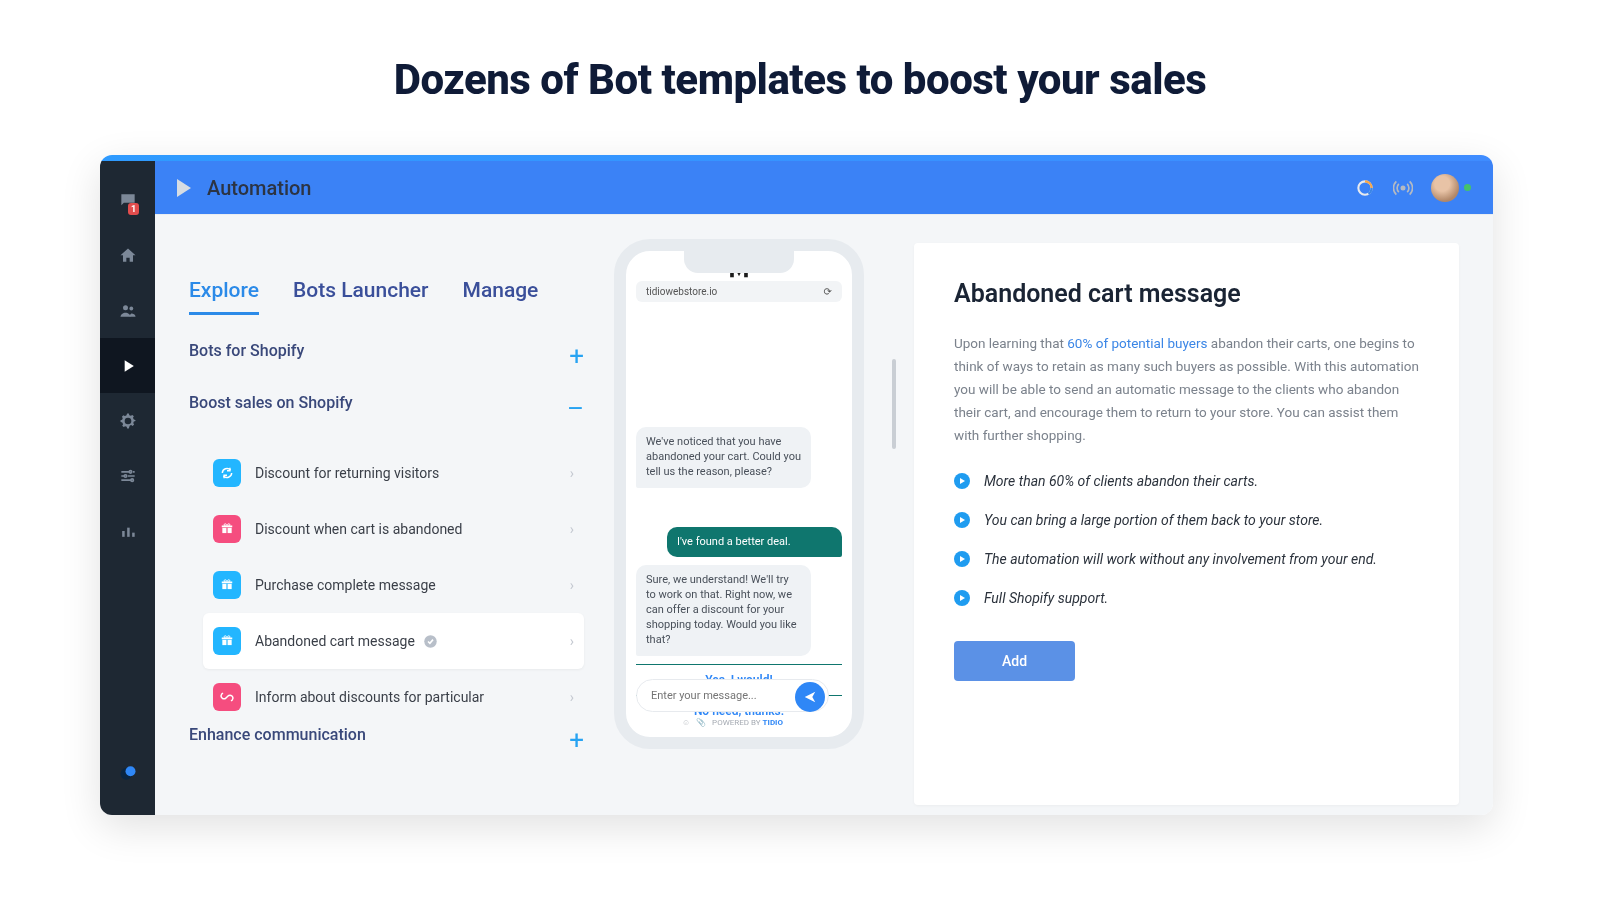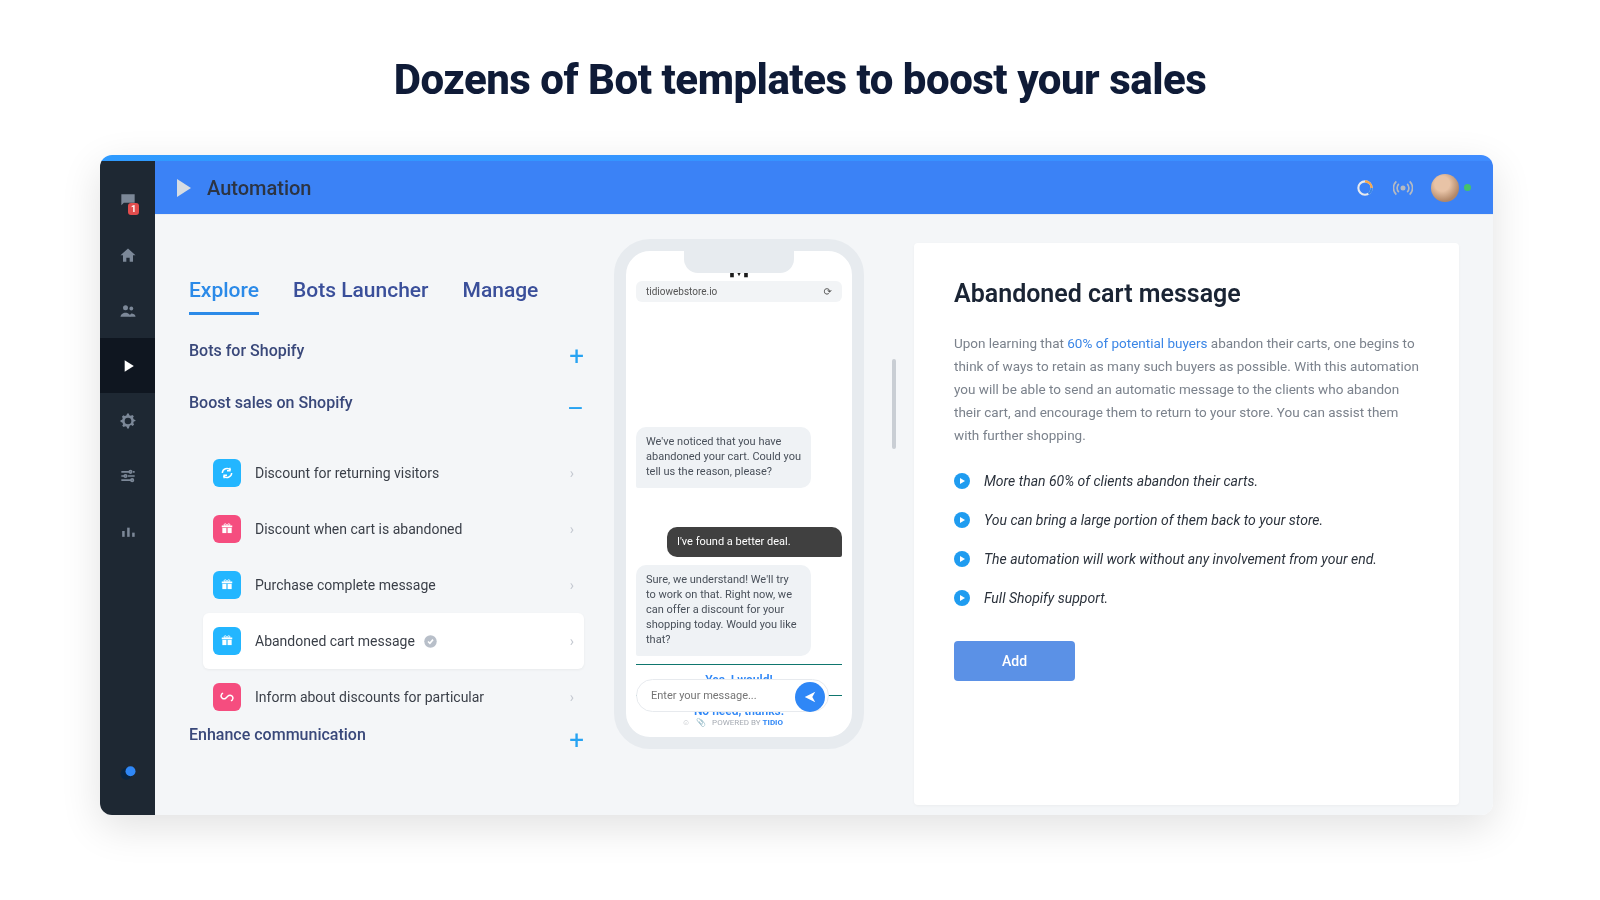--- a/index.html
+++ b/index.html
@@ -43,21 +43,21 @@
   .botitem .check { width:15px; height:15px; margin-left:8px;}
   
   .phonecol { width:270px; position:relative; margin-top:-4px;}
   .phone { width:250px; height:510px; background:#fff; border:12px solid #E7EBEF; border-radius:36px; position:relative; overflow:hidden;}
   .phone .notch { position:absolute; top:0; left:50%; transform:translateX(-50%); width:110px; height:22px; background:#E7EBEF; border-radius:0 0 14px 14px; z-index:2;}
   .phone .status { display:flex; align-items:center; justify-content:space-between; padding:6px 14px 2px; font-size:10px; font-weight:700; color:#1b1b1b;flex-direction:column;}
   .phone .addr { margin:1px 10px; background:#F2F4F6; border-radius:6px; font-size:10px; color:#555; padding:5px 10px; display:flex; align-items:center; justify-content:space-between;}
   .phone .chat { padding:6px 10px 0; font-size:11px; color:#444; overflow:hidden;}
   .bubble { padding:8px 10px; border-radius:10px; margin-bottom:8px; line-height:1.35; max-width:85%;}
   .bubble.bot { background:#EFF2F5; color:#49505a; border-bottom-left-radius:2px;}
-  .bubble.me  { background:#404040; color:#fff; margin-left:auto; border-bottom-right-radius:2px; text-align:left;margin-top:39px;}
+  .bubble.me  { background:#0f766e; color:#fff; margin-left:auto; border-bottom-right-radius:2px; text-align:left;margin-top:39px;}
   .quick { text-align:center; color:#2F87F6; font-weight:600; padding:8px 0; border-top:1px solid #0f766e; font-size:12px;}
   .composer { position:absolute; bottom:10px; left:10px; right:23px;}
   .composer input { width:100%; border:1px solid #E7EAEE; border-radius:20px; padding:9px 46px 9px 14px; font-size:11px; color:#555;}
   .sendbtn { position:absolute; right:4px; top:3px; width:30px; height:30px; border-radius:50%; background:#2F87F6; display:flex; align-items:center; justify-content:center;}
   .pwr { font-size:8px; color:#A6ABB3; text-align:center; margin-top:6px;}
   .pwr b { color:#2F87F6;}
   .phonecol .scrollthumb { position:absolute; right:-12px; top:120px; width:4px; height:90px; background:#C9CED4; border-radius:3px;}
   
   .detail { flex:1; background:#fff; border-radius:4px; box-shadow:0 1px 3px rgba(0,0,0,.04); padding:36px 40px;}
   .detail h3 { font-size:25px; font-weight:600; color:#1A2434; margin-bottom:24px;}

